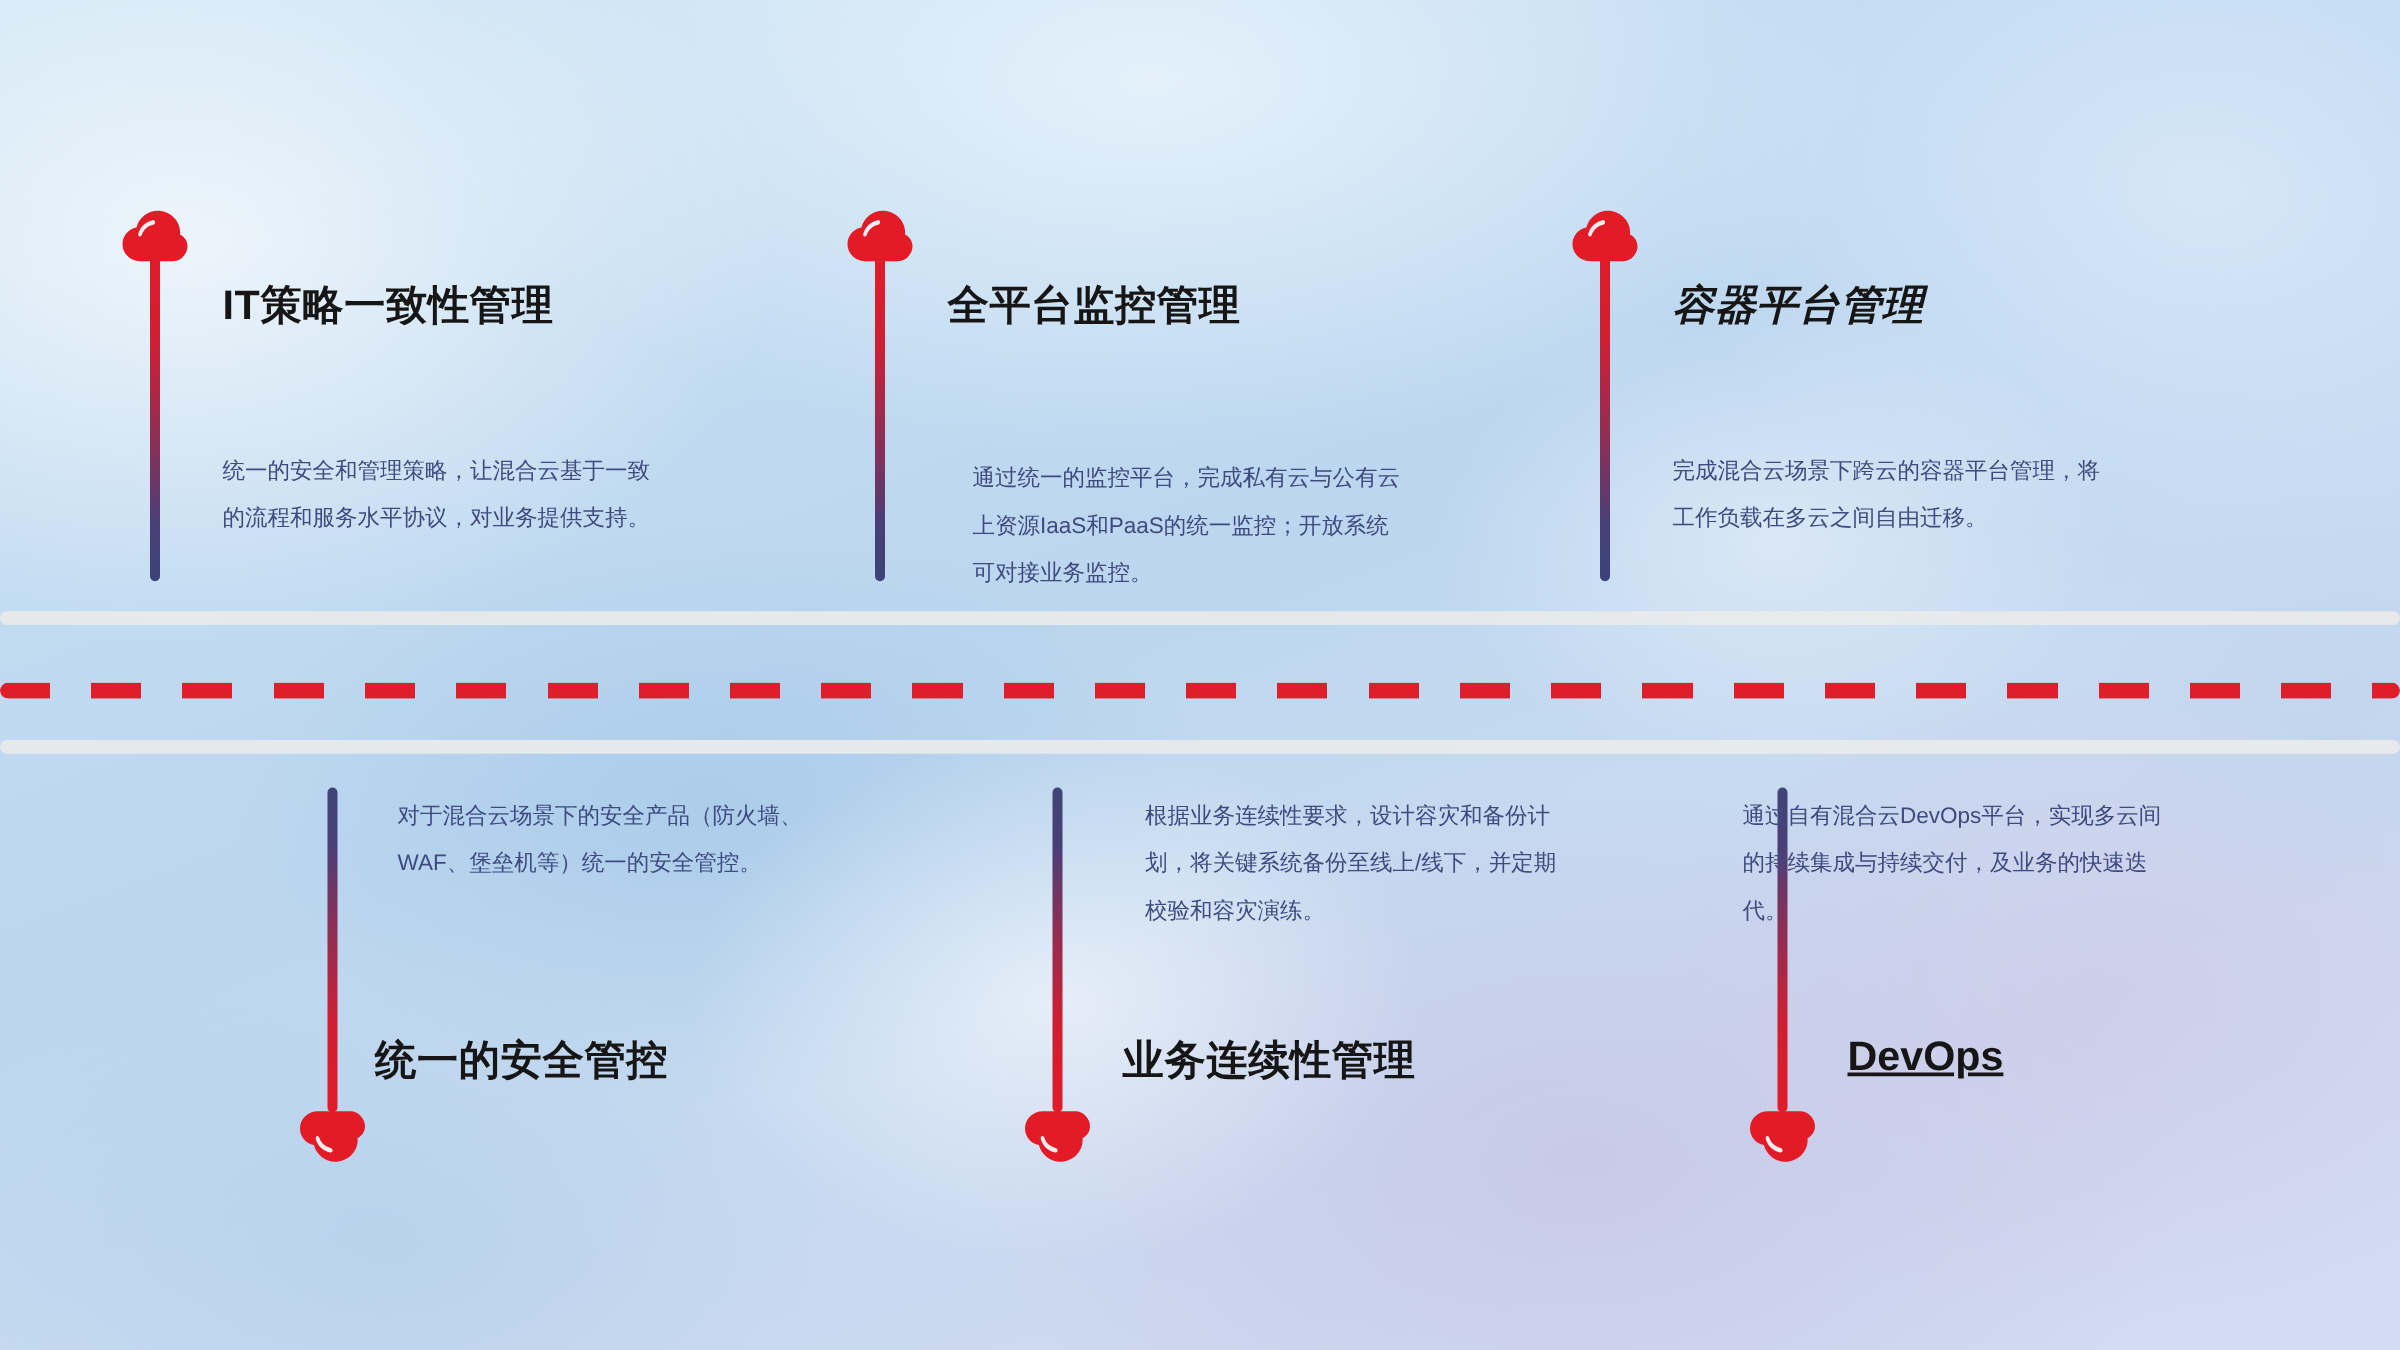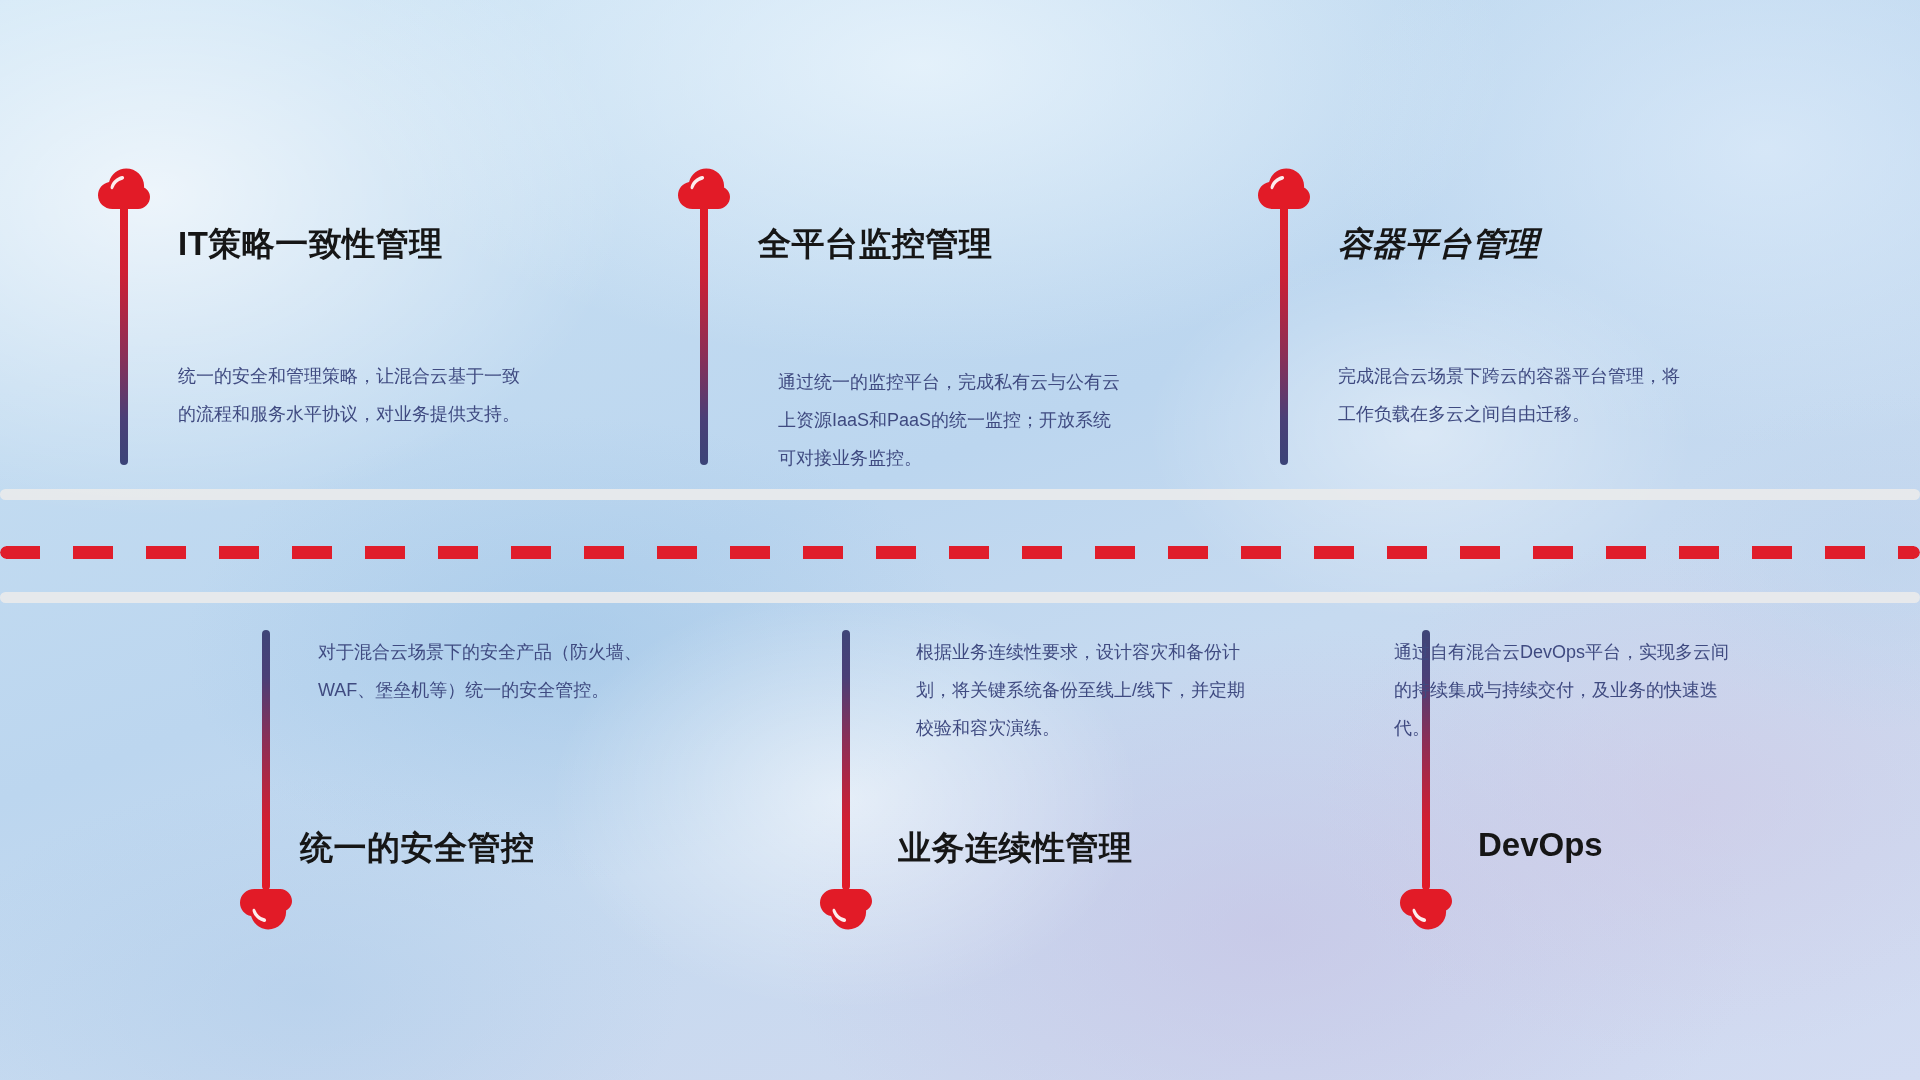--- a/index.html
+++ b/index.html
@@ -48,21 +48,21 @@
   .stem-up{background:linear-gradient(to bottom,#3f4578 0%,#4a3f77 18%,#8a2f57 42%,#cf1f33 72%,#e21b27 100%);}
 
   .cloud{position:absolute;width:56px;height:48px;}
   .cloud svg{display:block;width:56px;height:48px;}
 
   .title{
     position:absolute;white-space:nowrap;
     font-size:33px;font-weight:bold;color:#161616;letter-spacing:.5px;
     font-family:"Liberation Sans","DejaVu Sans",sans-serif;
   }
-  .title-latin{font-weight:600;letter-spacing:0px;}
+  .title-latin{font-weight:600;letter-spacing:0px;text-decoration:underline;}
 
   .desc{
     position:absolute;
     font-size:18px;line-height:38px;color:#3f4a80;
     font-family:"Liberation Sans","DejaVu Sans",sans-serif;
     font-weight:400;
   }
   .desc-top{width:345px;}
   .desc-bottom{width:345px;}
 </style>

